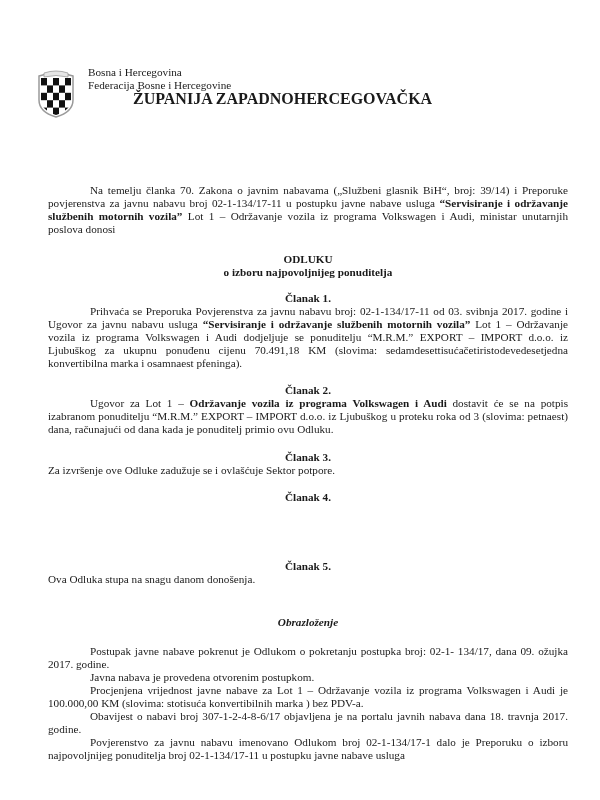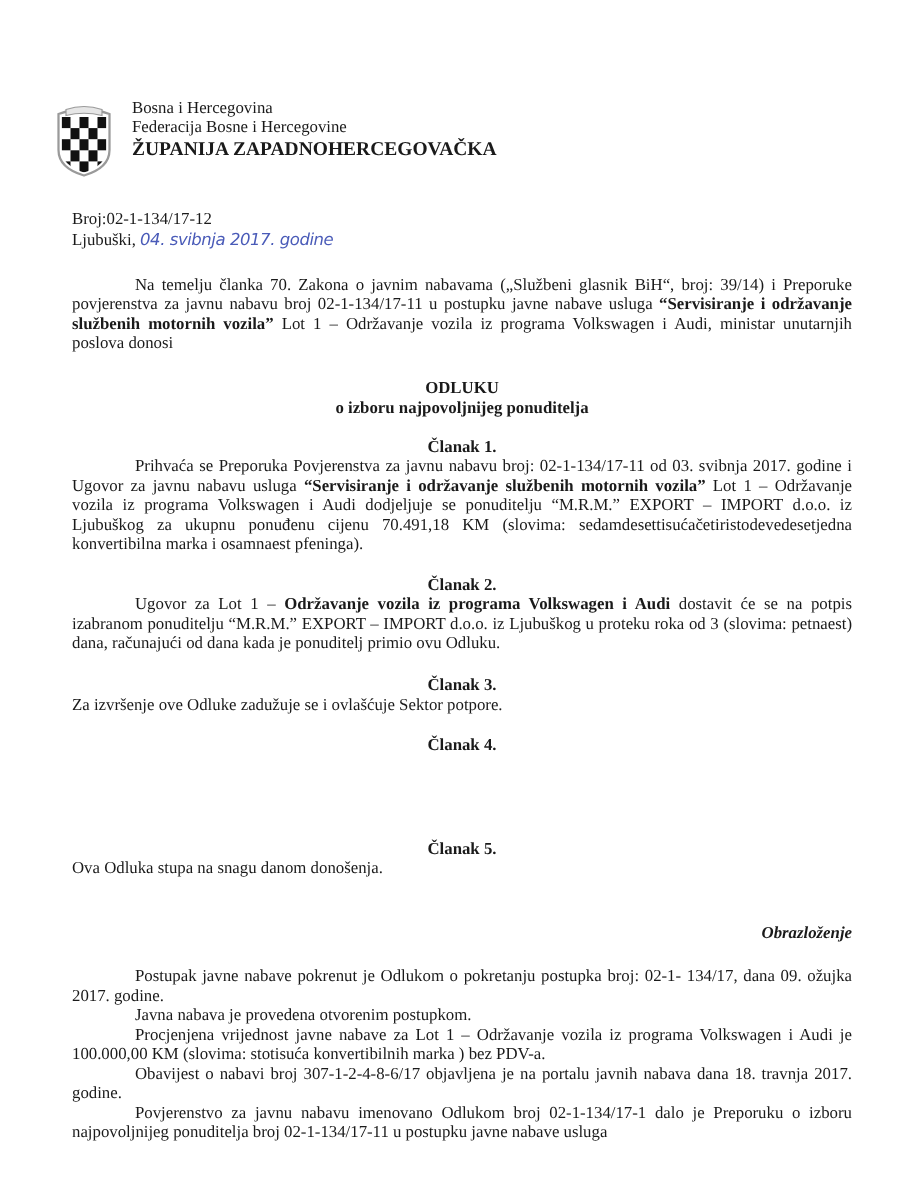--- a/index.html
+++ b/index.html
@@ -12,21 +12,21 @@
       line-height: 13px;
       position: relative;
     }
     .page { position: absolute; left: 0; top: 0; width: 600px; height: 800px; }
 
     
     .header { position: absolute; left: 36px; top: 68px; display: flex; align-items: flex-start; }
     .crest { width: 40px; height: 48px; margin-right: 12px; margin-top: 2px; }
     .header-lines { margin-top: -2px; }
     .header-lines div { line-height: 13px; font-size: 11.2px; }
-    .header-lines .bold { font-weight: bold; font-size: 13px; }
+    .header-lines .bold { font-weight: bold; font-size: 16px; margin-left: 45px; }
 
     .ref { position: absolute; left: 48px; top: 140px; }
     .ref div { line-height: 13px; }
     .handwritten {
       font-family: "DejaVu Sans", sans-serif;
       font-style: italic;
       color: #4a5bb8;
       font-size: 11px;
       letter-spacing: -0.3px;
     }
@@ -68,48 +68,41 @@
         <rect x="29" y="37.6" width="6" height="7.4" fill="#111"></rect>
       </g>
     </svg>
     <div class="header-lines">
       <div>Bosna i Hercegovina</div>
       <div>Federacija Bosne i Hercegovine</div>
       <div class="bold">ŽUPANIJA ZAPADNOHERCEGOVAČKA</div>
     </div>
   </div>
 
-  <div class="ref">
-    <div>Broj:02-1-134/17-12</div>
-    <div>
-      <span>Ljubuški,</span>
-      <span class="handwritten">04. svibnja 2017. godine</span>
-    </div>
-  </div>
 
   <p class="block indent" style="top:184px;"><span>Na temelju  članka 70. Zakona o javnim nabavama („Službeni glasnik BiH“, broj: 39/14) i Preporuke povjerenstva za javnu nabavu broj 02-1-134/17-11 u postupku javne nabave usluga </span><span class="b">“Servisiranje i održavanje službenih motornih vozila”</span><span> Lot 1 – Održavanje vozila iz programa Volkswagen i Audi,  ministar unutarnjih poslova donosi</span></p>
 
   <div class="title" style="top:253px;">ODLUKU</div>
   <div class="title" style="top:266px;">o izboru najpovoljnijeg ponuditelja</div>
 
   <div class="title" style="top:292px;">Članak 1.</div>
   <p class="block indent" style="top:305px;"><span>Prihvaća se  Preporuka Povjerenstva za javnu nabavu broj: 02-1-134/17-11  od 03. svibnja 2017. godine  i Ugovor za javnu nabavu usluga </span><span class="b">“Servisiranje i održavanje službenih motornih vozila”</span><span> Lot 1 – Održavanje vozila iz programa Volkswagen i Audi   dodjeljuje se  ponuditelju “M.R.M.” EXPORT – IMPORT d.o.o. iz Ljubuškog za ukupnu ponuđenu cijenu 70.491,18 KM (slovima: sedamdesettisućačetiristodevedesetjedna konvertibilna marka i osamnaest pfeninga).</span></p>
 
   <div class="title" style="top:384px;">Članak 2.</div>
   <p class="block indent" style="top:397px;"><span>Ugovor za Lot 1 – </span><span class="b">Održavanje vozila iz programa Volkswagen i Audi</span><span>  dostavit će se na potpis izabranom ponuditelju “M.R.M.” EXPORT – IMPORT d.o.o. iz Ljubuškog u proteku roka od 3 (slovima: petnaest)  dana, računajući od dana kada je ponuditelj primio ovu Odluku.</span></p>
 
   <div class="title" style="top:451px;">Članak 3.</div>
   <p class="block center" style="top:464px;">Za izvršenje ove Odluke zadužuje se i ovlašćuje Sektor potpore.</p>
 
   <div class="title" style="top:491px;">Članak 4.</div>
 
   <div class="title" style="top:560px;">Članak 5.</div>
   <p class="block center" style="top:573px;">Ova Odluka  stupa na snagu danom donošenja.</p>
 
-  <div class="title title-italic" style="top:616px;text-align:right;">Obrazloženje</div>
+  <div class="title title-italic" style="top:616px;">Obrazloženje</div>
 
   <p class="block indent" style="top:645px;">Postupak javne nabave pokrenut je Odlukom o pokretanju postupka broj: 02-1- 134/17, dana 09. ožujka 2017. godine.</p>
   <p class="block indent" style="top:671px;">Javna nabava je provedena otvorenim postupkom.</p>
   <p class="block indent" style="top:684px;">Procjenjena vrijednost javne nabave za Lot 1 – Održavanje vozila iz programa Volkswagen i Audi je 100.000,00 KM (slovima: stotisuća konvertibilnih marka ) bez PDV-a.</p>
   <p class="block indent" style="top:710px;">Obavijest o nabavi broj 307-1-2-4-8-6/17 objavljena je na portalu javnih nabava dana 18. travnja 2017. godine.</p>
   <p class="block indent" style="top:736px;">Povjerenstvo za javnu nabavu imenovano Odlukom broj 02-1-134/17-1 dalo je Preporuku o izboru najpovoljnijeg ponuditelja broj 02-1-134/17-11 u postupku javne nabave usluga</p>
 
 </div>
 
 </body></html>

